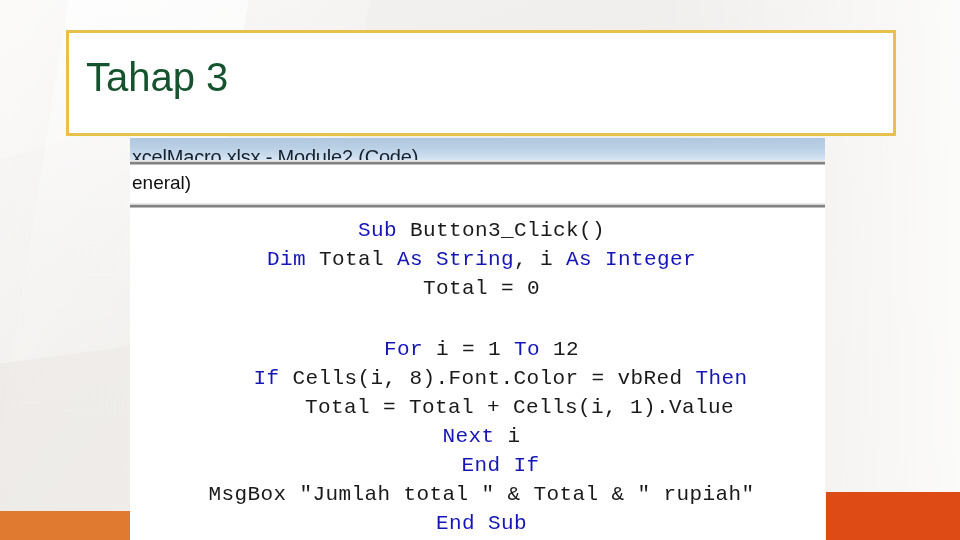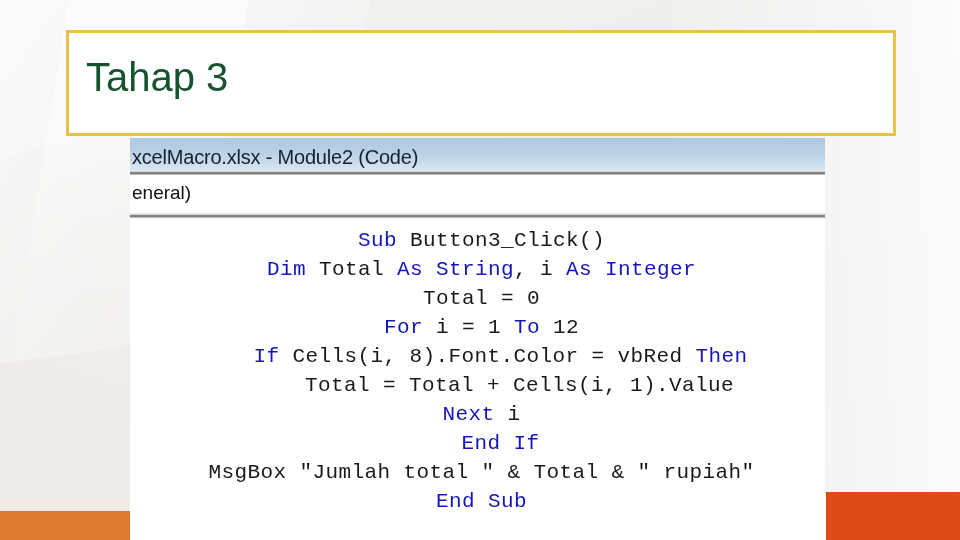--- a/index.html
+++ b/index.html
@@ -112,21 +112,21 @@
     left: 130px;
     top: 138px;
     width: 695px;
     height: 402px;
     background: #FFFFFF;
     overflow: hidden;
     box-sizing: border-box;
   }
   .vbe-titlebar {
     position: relative;
-    height: 32px;
+    height: 22px;
     background: linear-gradient(180deg, #AFC8E0 0%, #B9CFE4 42%, #C9DCEE 78%, #D9E6F3 100%);
     overflow: hidden;
   }
   .vbe-title-text {
     position: absolute;
     left: 2px;
     top: 8px;
     font-size: 20px;
     color: #16212E;
     font-family: "Liberation Sans", sans-serif;
@@ -199,21 +199,21 @@
     <div class="vbe-dropdown-row">
       <div class="vbe-dropdown-text">eneral)</div>
     </div>
 
     <div class="vbe-rule"></div>
 
     <div class="vbe-code" id="code-area">
         <div class="code-line" style="padding-left: 0px;"><span class="kw">Sub</span><span class="pl"> Button3_Click()</span></div>
         <div class="code-line" style="padding-left: 0px;"><span class="kw">Dim</span><span class="pl"> Total </span><span class="kw">As</span><span class="pl"> </span><span class="kw">String</span><span class="pl">, i </span><span class="kw">As</span><span class="pl"> </span><span class="kw">Integer</span></div>
         <div class="code-line" style="padding-left: 0px;"><span class="pl">Total = 0</span></div>
-        <div class="code-line" style="padding-left: 0px;"><span class="kw">For</span><span class="pl"> i = 1 </span><span class="kw">To</span><span class="pl"> 12</span></div>
+        <div class="code-line" style="padding-left: 0px; margin-top: 32px;"><span class="kw">For</span><span class="pl"> i = 1 </span><span class="kw">To</span><span class="pl"> 12</span></div>
         <div class="code-line" style="padding-left: 38px;"><span class="kw">If</span><span class="pl"> Cells(i, 8).Font.Color = vbRed </span><span class="kw">Then</span></div>
         <div class="code-line" style="padding-left: 76px;"><span class="pl">Total = Total + Cells(i, 1).Value</span></div>
         <div class="code-line" style="padding-left: 0px;"><span class="kw">Next</span><span class="pl"> i</span></div>
         <div class="code-line" style="padding-left: 38px;"><span class="kw">End If</span></div>
         <div class="code-line" style="padding-left: 0px;"><span class="pl">MsgBox </span><span class="pl">"Jumlah total "</span><span class="pl"> &amp; Total &amp; </span><span class="pl">" rupiah"</span></div>
         <div class="code-line" style="padding-left: 0px;"><span class="kw">End Sub</span></div>
       </div>
 
   </div>
 

